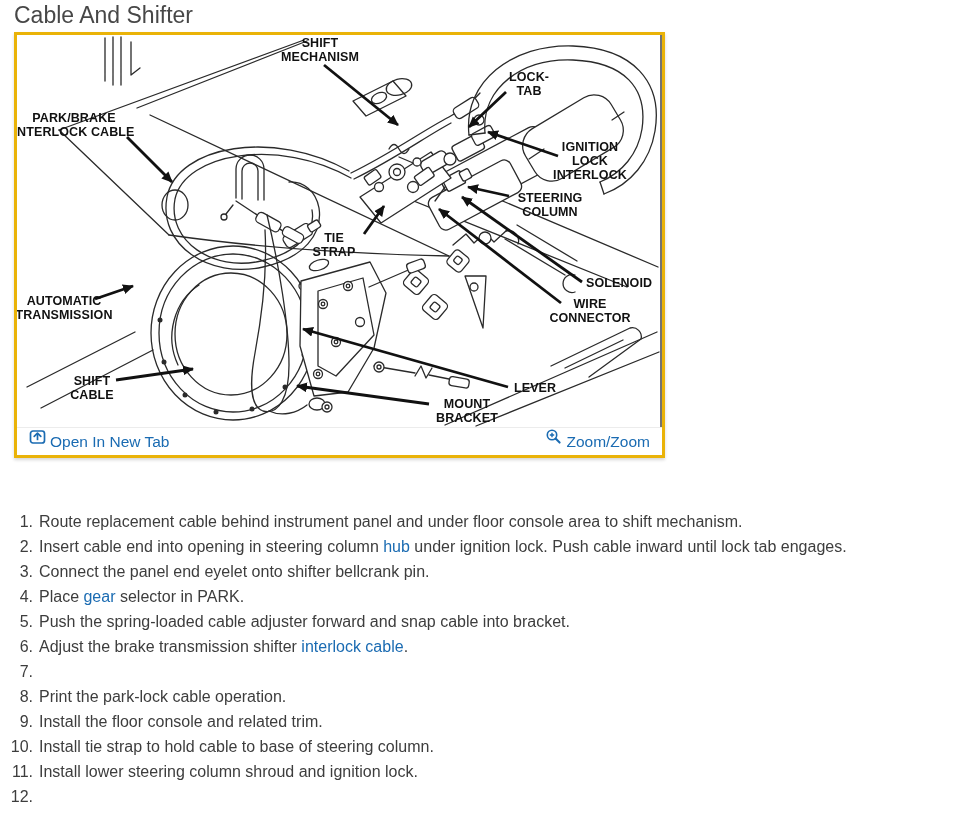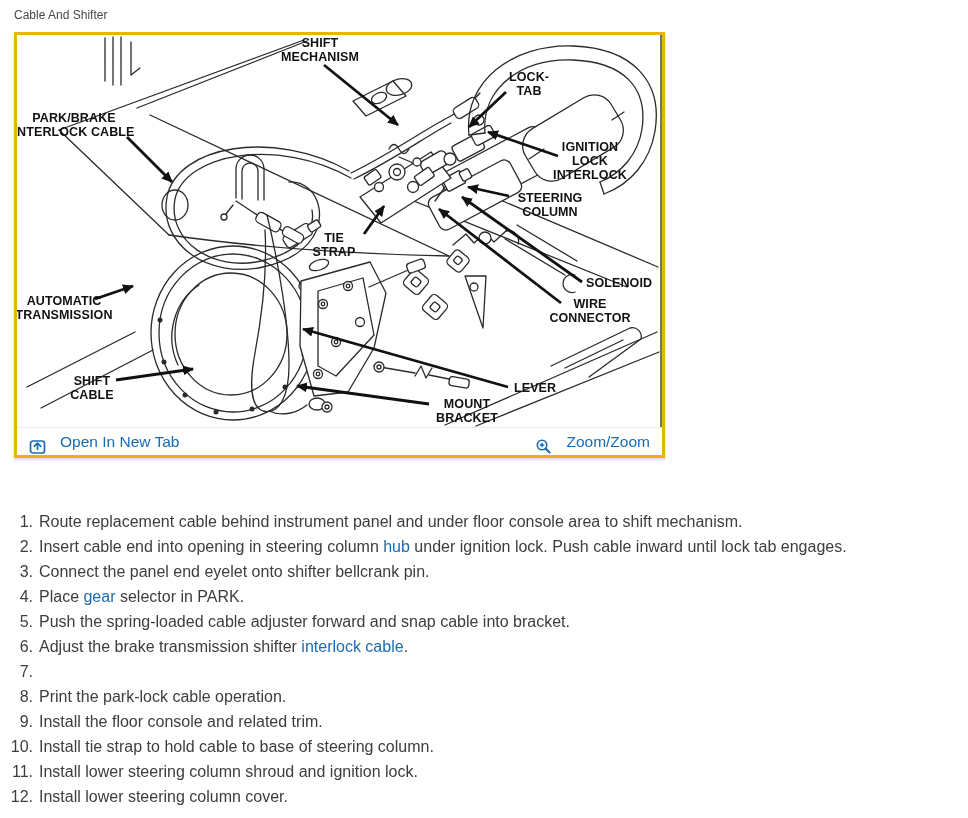--- a/index.html
+++ b/index.html
@@ -8,41 +8,41 @@
     --text:#3d3d3d;
   }
   html,body{margin:0;padding:0;background:#ffffff;}
   body{
     width:968px;height:818px;position:relative;overflow:hidden;
     font-family:"Liberation Sans","DejaVu Sans",sans-serif;
     color:var(--text);
   }
   .wrap{padding:5px 0 0 14px;}
   .page-title{
-    font-size:12px;font-weight:400;color:#474747;
+    font-size:23px;font-weight:400;color:#474747;
     margin:0 0 7px 0;line-height:20px;
   }
   .figure{
     width:645px;background:#737373;border:3px solid #eab308;
     box-shadow:0 2px 3px rgba(0,0,0,0.16);
   }
   svg.diagram{display:block;width:643px;height:392px;background:#fff;}
   .art{stroke:#2a2a2a;stroke-width:1.3;fill:none;stroke-linecap:round;stroke-linejoin:round;}
   .dot{fill:#2a2a2a;stroke:none;}
   .dlabel{
     font-family:"Liberation Sans","DejaVu Sans",sans-serif;
     font-size:12.5px;font-weight:bold;fill:var(--ink);letter-spacing:0.1px;
   }
   .darrow{stroke:var(--ink);stroke-width:2.8;fill:none;}
   .toolbar{
     height:27px;border-top:1px solid #ececec;background:#fff;
     display:flex;align-items:center;justify-content:space-between;padding:0 12px;
   }
   .tlink{
-    display:inline-flex;align-items:flex-end;gap:14px;
+    display:inline-flex;align-items:flex-start;gap:4px;
     color:var(--link);font-size:15.5px;text-decoration:none;cursor:pointer;line-height:27px;
   }
   .ticon{display:block;}
   ol.steps{list-style:none;margin:51px 0 0 -9px;padding:0;}
   ol.steps li{display:flex;line-height:25px;font-size:16px;color:var(--text);}
   ol.steps .num{width:28px;text-align:right;margin-right:6px;flex:none;}
   ol.steps a{color:var(--link);text-decoration:none;cursor:pointer;}
 </style>
 </head>
 <body>
@@ -318,17 +318,16 @@
       <li>
         <span class="num">10.</span>
         <span>Install tie strap to hold cable to base of steering column.</span>
       </li>
       <li>
         <span class="num">11.</span>
         <span>Install lower steering column shroud and ignition lock.</span>
       </li>
       <li>
         <span class="num">12.</span>
-        <span>Install lower steering column cover.</span>
       </li>
     </ol>
 
 </div>
 
 </body></html>

